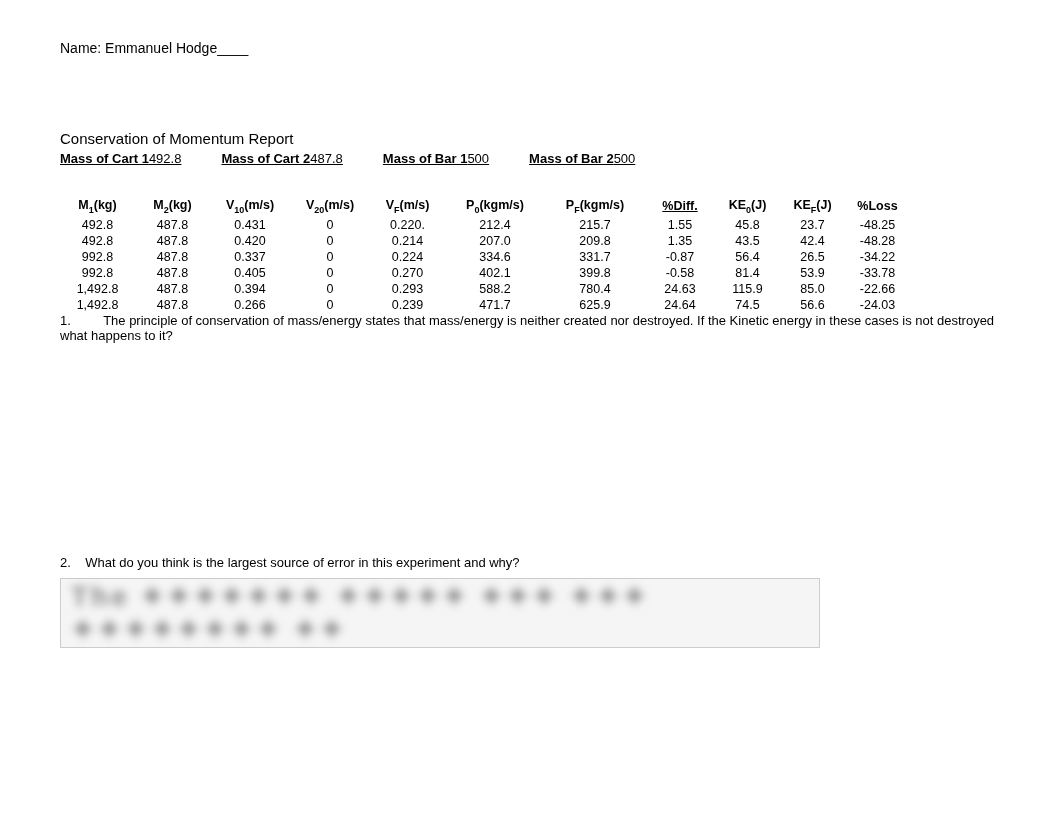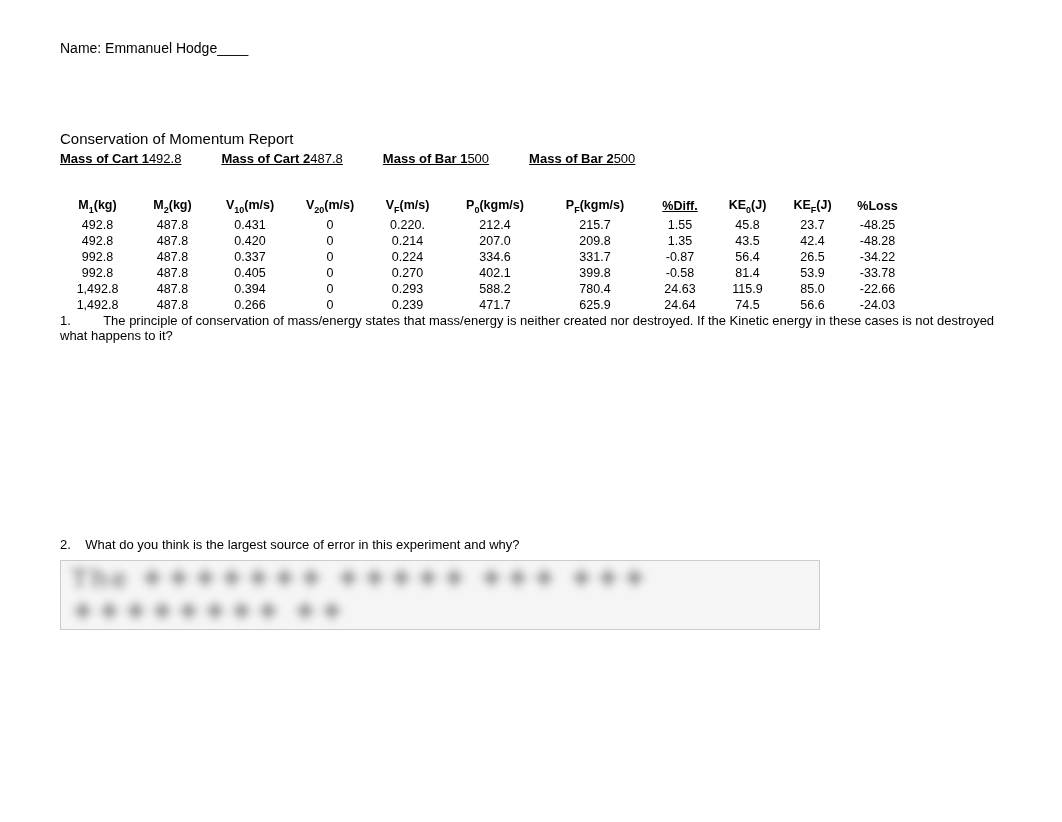--- a/index.html
+++ b/index.html
@@ -67,21 +67,21 @@
     .question {
       font-size: 13px;
       margin-bottom: 10px;
     }
     .answer-area {
       margin-top: 10px;
       margin-left: 40px;
       height: 160px;
     }
     .question2-section {
-      margin-top: 24px;
+      margin-top: 42px;
     }
     .question2-text {
       font-size: 13px;
       margin-bottom: 8px;
     }
     .answer-area2 {
       border: 1px solid #ccc;
       background: #f5f5f5;
       height: 70px;
       width: 760px;

